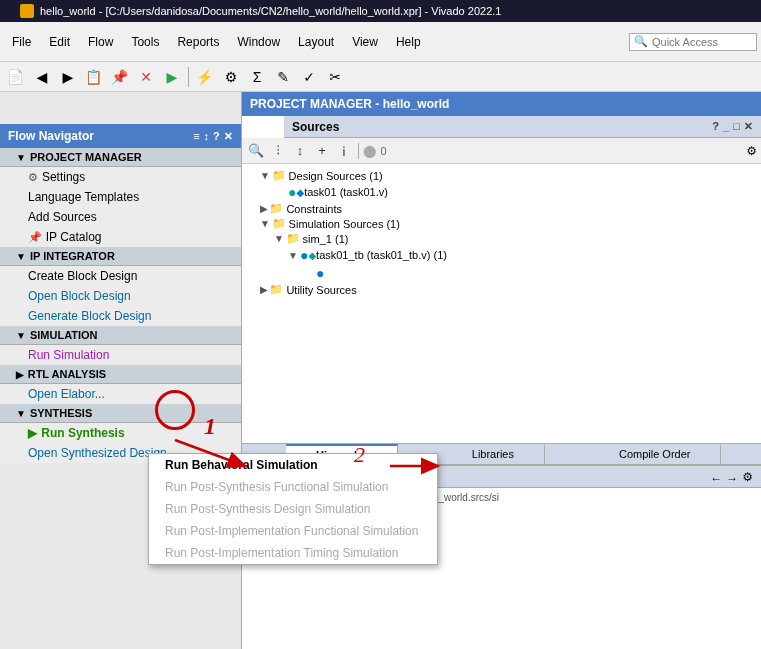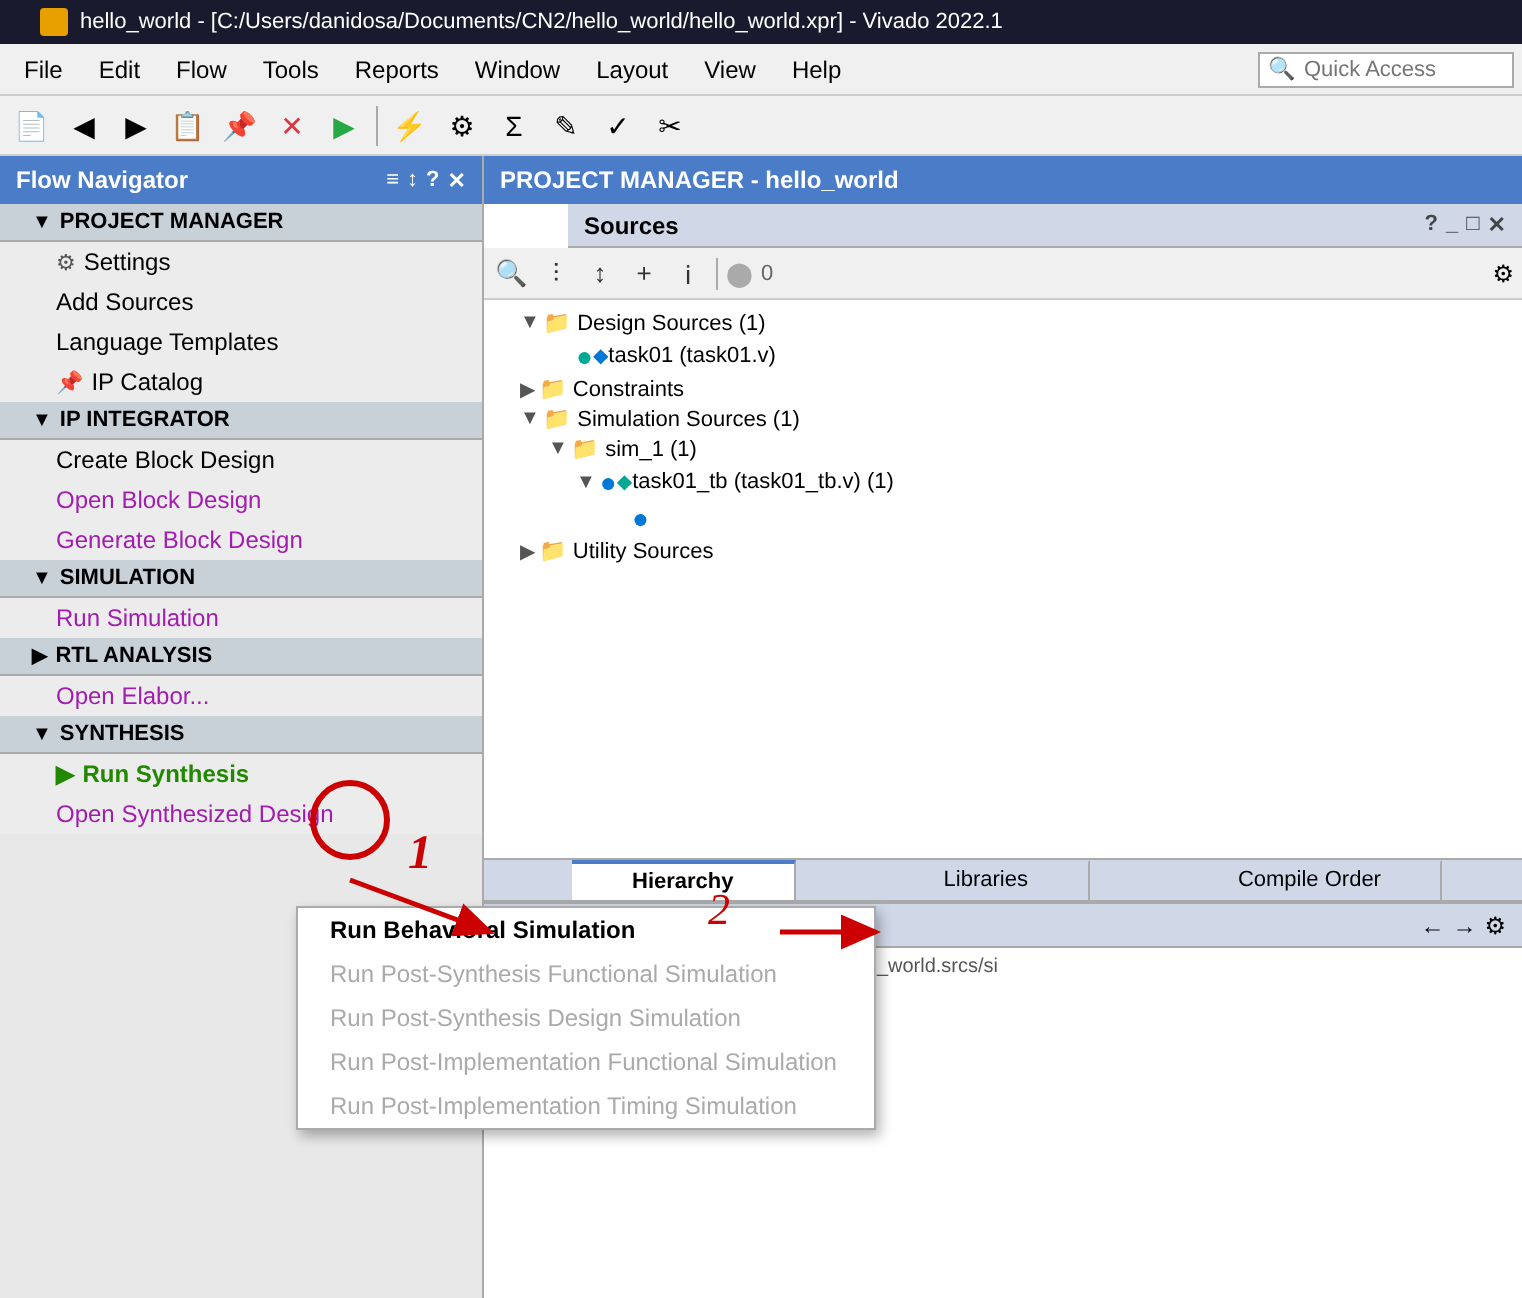--- a/index.html
+++ b/index.html
@@ -28,21 +28,21 @@
       height: 14px;
       margin-right: 6px;
       background: #e8a000;
       border-radius: 2px;
       display: inline-block;
     }
 
     
     .menu-bar {
       background: #f0f0f0;
-      height: 26px;
+      height: 40px;
       display: flex;
       align-items: center;
       padding: 0 4px;
       border-bottom: 1px solid #ccc;
       gap: 2px;
     }
     .menu-item {
       padding: 2px 8px;
       cursor: pointer;
       font-size: 12px;
@@ -115,20 +115,21 @@
     .flow-nav-header {
       background: #4a7cc7;
       color: #fff;
       padding: 3px 8px;
       font-size: 12px;
       font-weight: bold;
       display: flex;
       align-items: center;
       justify-content: space-between;
       height: 24px;
+      margin-top: 32px;
     }
     .flow-nav-header-icons {
       display: flex;
       gap: 4px;
       font-size: 11px;
     }
     .flow-nav-content {
       overflow-y: auto;
       flex: 1;
     }
@@ -147,21 +148,21 @@
     .nav-section-header .arrow { font-size: 10px; }
     .nav-item {
       padding: 3px 8px 3px 28px;
       font-size: 12px;
       color: #000;
       cursor: pointer;
       display: flex;
       align-items: center;
       gap: 4px;
     }
-    .nav-item.disabled { color: #a21caf; }
+    .nav-item.disabled { color: #0369a1; }
     .nav-item .gear-icon { color: #555; font-size: 11px; }
     .nav-item .pin-icon { color: #3a6bc0; font-size: 11px; }
     .nav-section-content { background: #ececec; }
 
     
     .right-content {
       flex: 1;
       display: flex;
       flex-direction: column;
       background: #e8e8e8;
@@ -427,24 +428,24 @@
       <div class="nav-section-header">
         <span class="arrow">▼</span>
         <span>PROJECT MANAGER</span>
       </div>
       <div class="nav-section-content">
         <div class="nav-item">
           <span class="gear-icon">⚙</span>
           <span>Settings</span>
         </div>
         <div class="nav-item">
+          <span>Language Templates</span>
+        </div>
+        <div class="nav-item">
           <span>Add Sources</span>
-        </div>
-        <div class="nav-item">
-          <span>Language Templates</span>
         </div>
         <div class="nav-item">
           <span class="pin-icon">📌</span>
           <span>IP Catalog</span>
         </div>
       </div>
 
       <div class="nav-section-header">
         <span class="arrow">▼</span>
         <span>IP INTEGRATOR</span>

